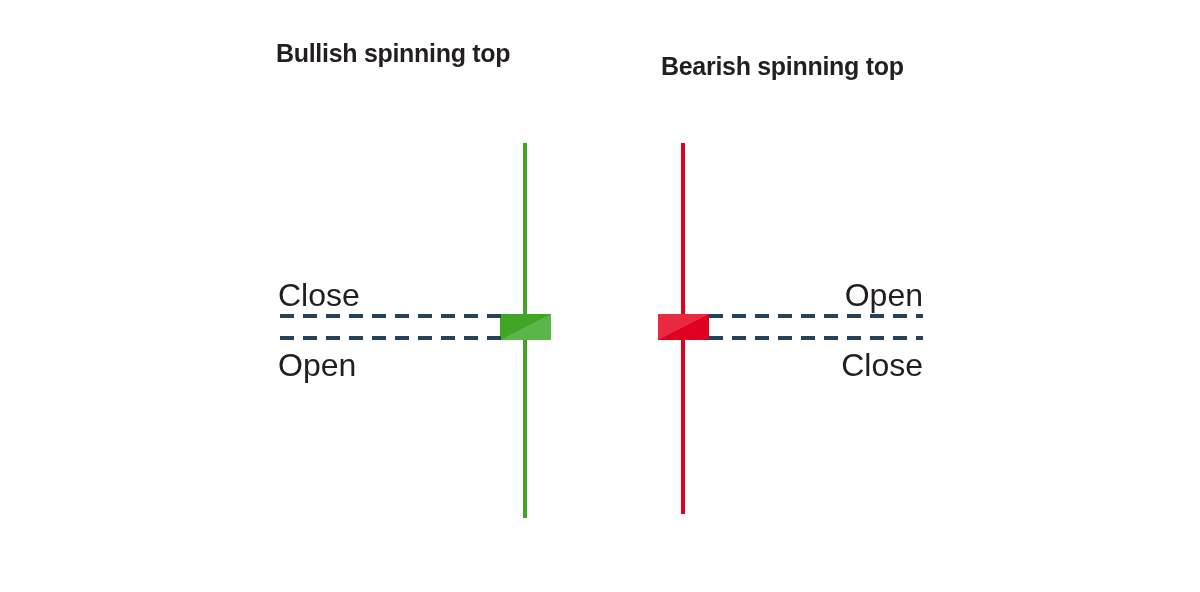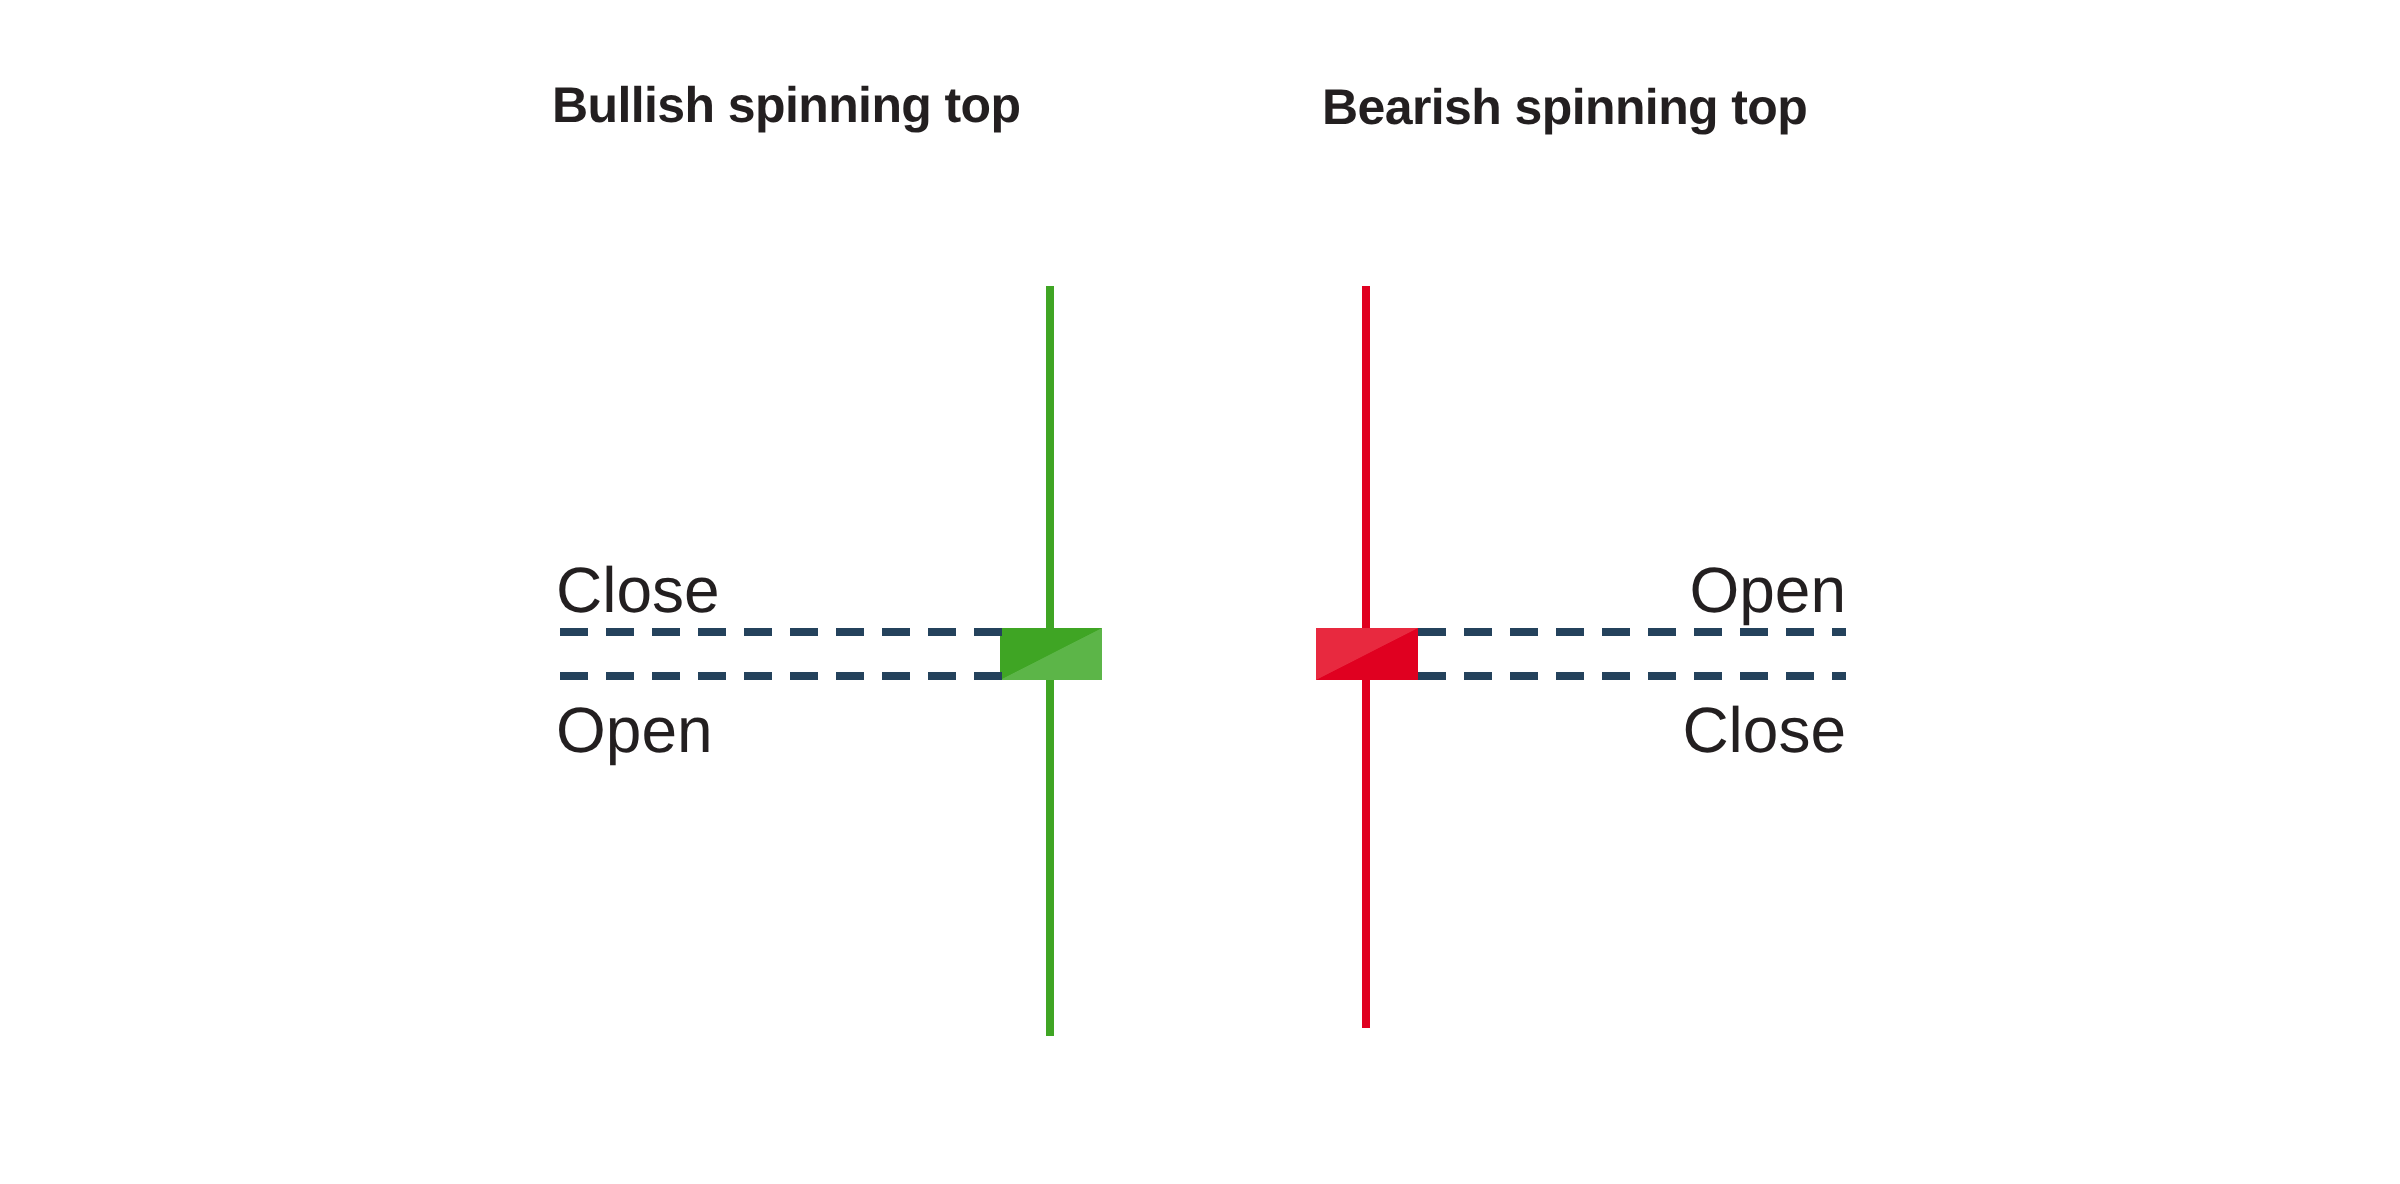--- a/index.html
+++ b/index.html
@@ -29,21 +29,21 @@
     letter-spacing: -0.3px;
     color: #231f20;
     white-space: nowrap;
   }
   #title-bullish {
     left: 276px;
     top: 39px;
   }
   #title-bearish {
     left: 661px;
-    top: 40px;
+    top: 52px;
   }
 
   
   .candle {
     position: absolute;
   }
   .wick {
     position: absolute;
     width: 4px;
   }

